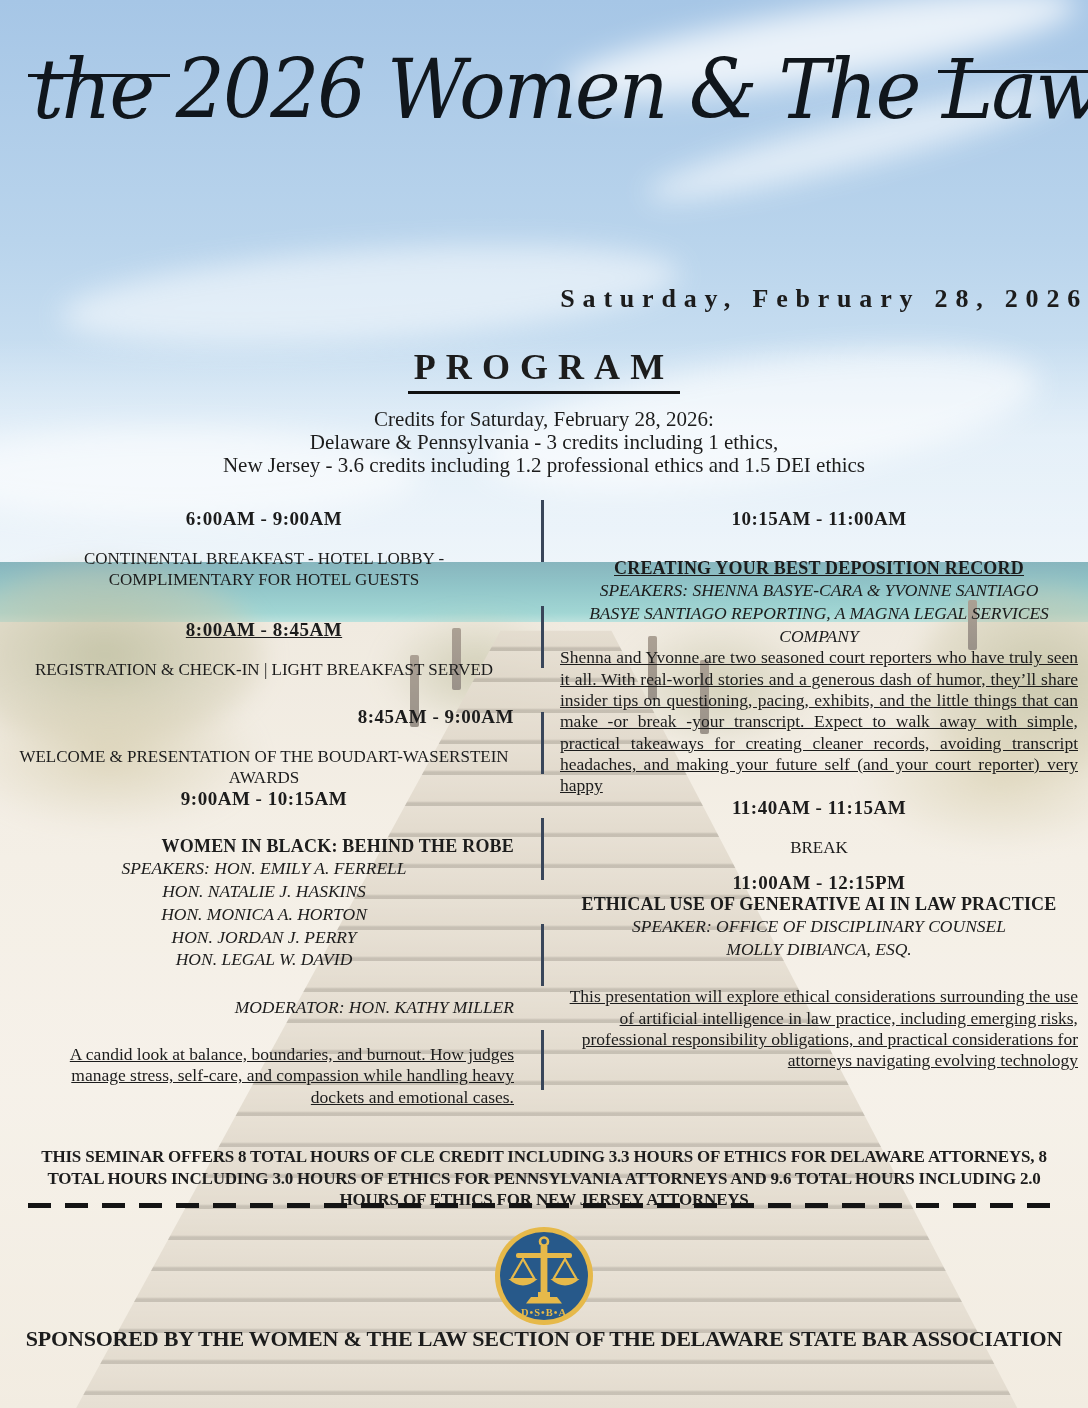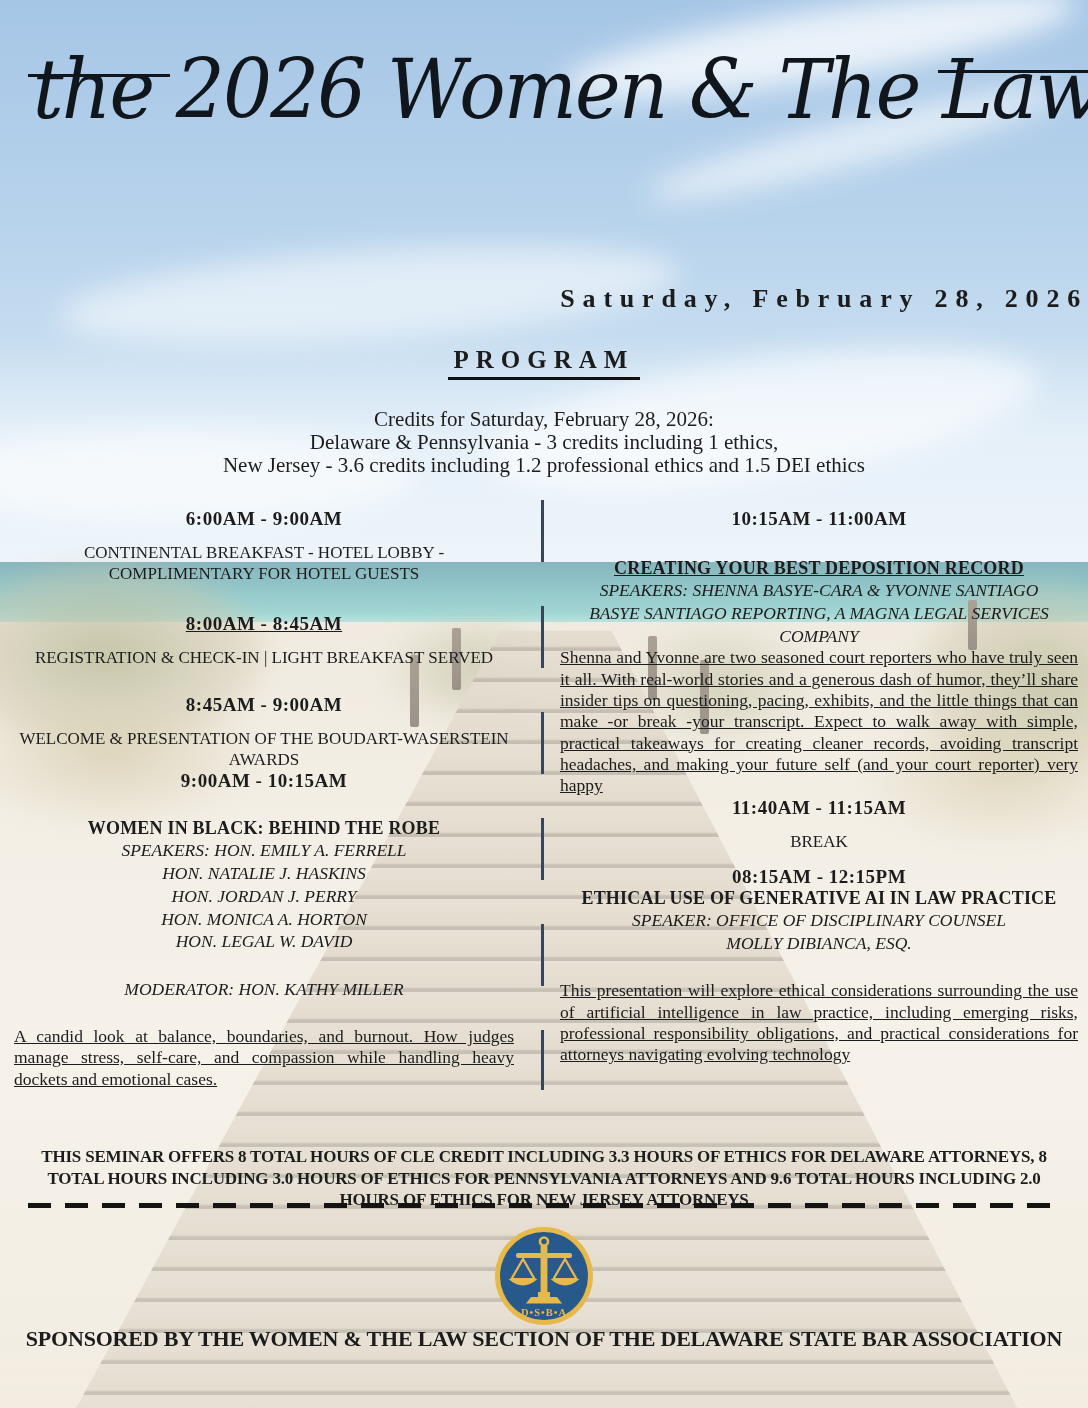--- a/index.html
+++ b/index.html
@@ -46,40 +46,40 @@
   .script-title { position: absolute; top: 42px; left: 0; width: 1088px; text-align: center;
       font-family: "DejaVu Serif", cursive, serif; font-style: italic; font-weight: 400;
       font-size: 82px; color: #10161c; white-space: nowrap; transform: scaleX(.94); letter-spacing: -2px; }
   .flourish { position: absolute; height: 3px; background: #10161c; }
   .flourish-left  { top: 74px; left: 28px; width: 142px; }
   .flourish-right { top: 70px; right: 0; width: 150px; }
 
   .date-heading { position: absolute; top: 284px; left: 0; width: 1088px; text-align: right;
       font-weight: 700; font-size: 26px; letter-spacing: .30em; }
   .program-heading { position: absolute; top: 346px; left: 0; width: 1088px; text-align: center; }
-  .program-heading span { display: inline-block; font-weight: 700; font-size: 25px; letter-spacing: .28em;
+  .program-heading span { display: inline-block; font-weight: 700; font-size: 36px; letter-spacing: .28em;
       border-bottom: 3px solid #111; padding: 0 6px 3px 6px; }
 
   .credits { position: absolute; top: 408px; left: 0; width: 1088px; text-align: center;
       font-size: 21px; line-height: 1.1; }
 
   .col { position: absolute; top: 500px; text-align: center; }
   .col-left  { left: 14px;  width: 500px; }
   .col-right { left: 560px; width: 518px; }
   .v-divider { position: absolute; left: 541px; top: 500px; width: 3px; height: 590px;
       background: repeating-linear-gradient(180deg, #39465a 0px, #39465a 62px, transparent 62px, transparent 106px); }
 
   .time { font-weight: 700; font-size: 19px; letter-spacing: .5px; }
-  .desc { font-size: 17px; line-height: 1.25; margin-top: 12px; }
+  .desc { font-size: 17px; line-height: 1.25; margin-top: 18px; }
   .session-title { font-weight: 700; font-size: 18px; letter-spacing: .2px; }
   .speaker { font-style: italic; font-size: 17.5px; line-height: 1.3; }
   .moderator { font-style: italic; font-size: 17.5px; }
   .para { text-align: justify; font-size: 17.5px; line-height: 1.22; text-decoration: underline; }
   .gap8  { margin-top: 8px; }  .gap14 { margin-top: 14px; }
-  .gap18 { margin-top: 28px; text-decoration: underline; } .gap26 { margin-top: 26px; }
+  .gap18 { margin-top: 28px; text-decoration: underline; } .gap26 { margin-top: 26px; text-align: right; }
   .gap30 { }
 
   .cle-note { position: absolute; top: 1146px; left: 28px; width: 1032px; text-align: center;
       font-weight: 700; font-size: 17px; line-height: 1.27; letter-spacing: -0.2px; }
   .dash-line { position: absolute; top: 1203px; left: 28px; width: 1032px; height: 5px;
       background: repeating-linear-gradient(90deg, #141414 0px, #141414 23px, transparent 23px, transparent 37px); }
 
   .logo-wrap { position: absolute; top: 1226px; left: 494px; width: 100px; height: 100px; }
   .sponsor { position: absolute; top: 1326px; left: 0; width: 1088px; text-align: center;
       font-weight: 700; font-size: 22px; letter-spacing: -0.2px; }
@@ -135,40 +135,40 @@
       <div class="time gap18">8:00AM - 8:45AM</div>
       <div class="desc">REGISTRATION &amp; CHECK-IN | LIGHT BREAKFAST SERVED</div>
 
       <div class="time gap26">8:45AM - 9:00AM</div>
       <div class="desc">WELCOME &amp; PRESENTATION OF THE BOUDART-WASERSTEIN AWARDS</div>
 
       <div class="time gap30">9:00AM - 10:15AM</div>
       <div class="session-title gap26">WOMEN IN BLACK: BEHIND THE ROBE</div>
       <div class="speaker">SPEAKERS: HON. EMILY A. FERRELL</div>
       <div class="speaker">HON. NATALIE J. HASKINS</div>
+      <div class="speaker">HON. MONICA A. HORTON</div>
       <div class="speaker">HON. JORDAN J. PERRY</div>
-      <div class="speaker">HON. MONICA A. HORTON</div>
       <div class="speaker">HON. LEGAL W. DAVID</div>
       <div class="moderator gap26">MODERATOR: HON. KATHY MILLER</div>
       <div class="para gap26">A candid look at balance, boundaries, and burnout.  How judges manage stress, self-care, and compassion while handling heavy dockets and emotional cases.</div>
     </div>
 
     <div class="v-divider"></div>
 
     <div class="col col-right">
       <div class="time gap8">10:15AM - 11:00AM</div>
       <div class="session-title gap18">CREATING YOUR BEST DEPOSITION RECORD</div>
       <div class="speaker">SPEAKERS: SHENNA BASYE-CARA &amp; YVONNE SANTIAGO</div>
       <div class="speaker">BASYE SANTIAGO REPORTING, A MAGNA LEGAL SERVICES COMPANY</div>
       <div class="para">Shenna and Yvonne are two seasoned court reporters who have truly seen it all.  With real-world stories and a generous dash of humor, they’ll share insider tips on questioning, pacing, exhibits, and the little things that can make -or break -your transcript. Expect to walk away with simple, practical takeaways for creating cleaner records, avoiding transcript headaches, and making your future self (and your court reporter) very happy</div>
 
       <div class="time gap30">11:40AM - 11:15AM</div>
       <div class="desc">BREAK</div>
 
-      <div class="time gap14">08:15AM - 12:15PM</div>
+      <div class="time gap14">11:00AM - 12:15PM</div>
       <div class="session-title">ETHICAL USE OF GENERATIVE AI IN LAW PRACTICE</div>
       <div class="speaker">SPEAKER: OFFICE OF DISCIPLINARY COUNSEL</div>
       <div class="speaker">MOLLY DIBIANCA, ESQ.</div>
       <div class="para gap26">This presentation will explore ethical considerations surrounding the use of artificial intelligence in law practice, including emerging risks, professional responsibility obligations, and practical considerations for attorneys navigating evolving technology</div>
     </div>
 
     <div class="cle-note">THIS SEMINAR OFFERS 8 TOTAL HOURS OF CLE CREDIT INCLUDING 3.3 HOURS OF ETHICS FOR DELAWARE ATTORNEYS, 8 TOTAL HOURS INCLUDING 3.0 HOURS OF ETHICS FOR PENNSYLVANIA ATTORNEYS AND 9.6 TOTAL HOURS INCLUDING 2.0 HOURS OF ETHICS FOR NEW JERSEY ATTORNEYS</div>
     <div class="dash-line"></div>
 
     <div class="logo-wrap">

